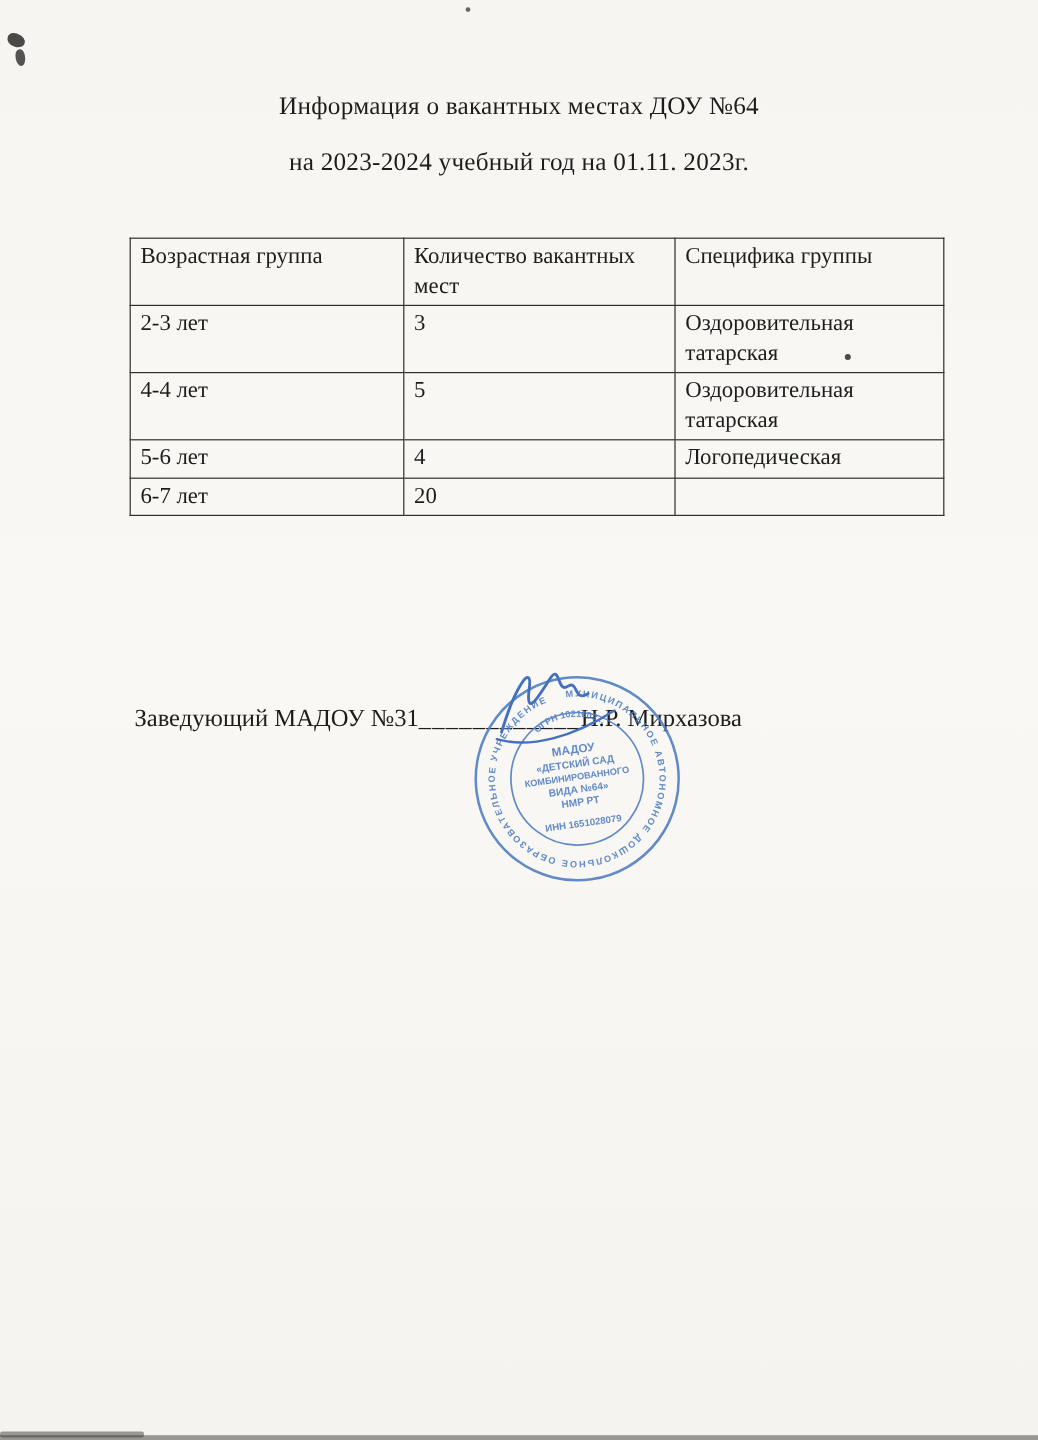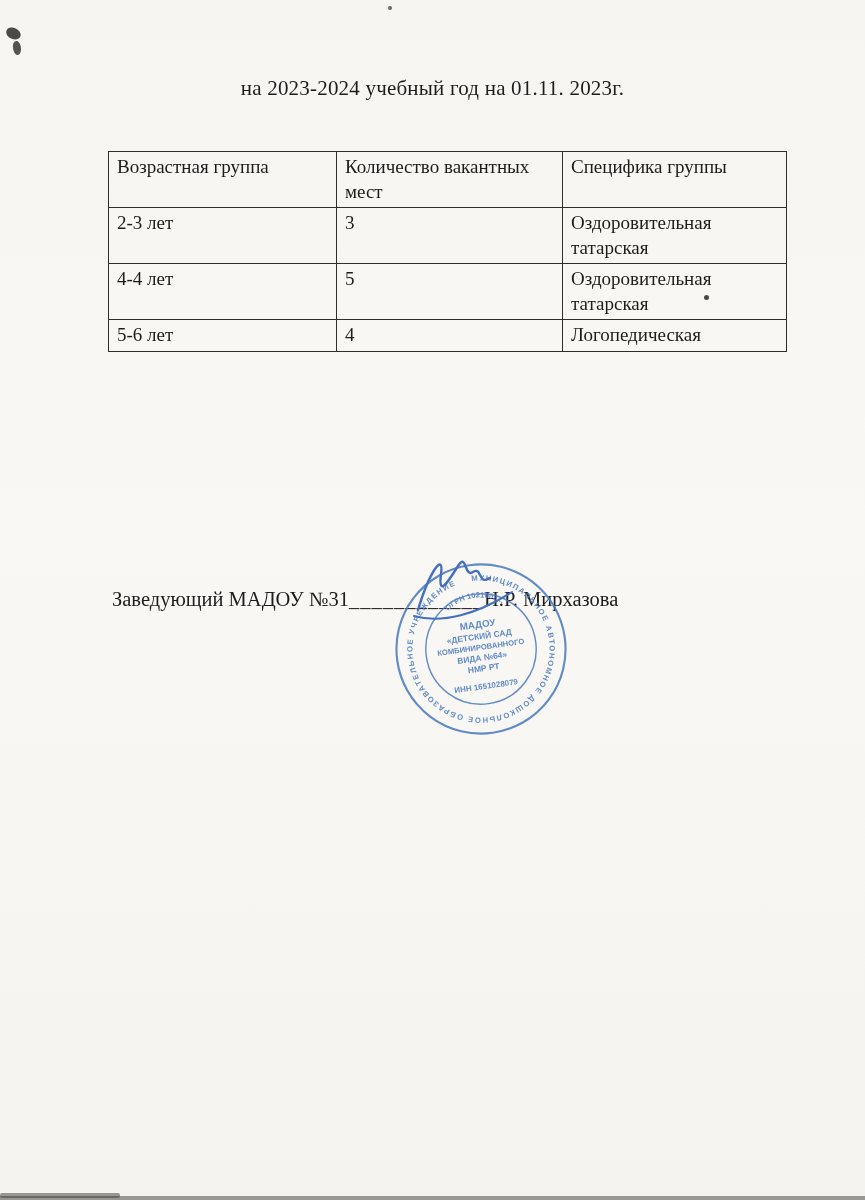--- a/index.html
+++ b/index.html
@@ -20,21 +20,21 @@
   .artifact { position: absolute; background: #2b2b2b; }
   .smudge-1 { left: 6px; top: 28px; width: 15px; height: 11px; border-radius: 45% 60% 50% 55%; opacity: .85; transform: rotate(18deg); }
   .smudge-2 { left: 13px; top: 41px; width: 8px; height: 14px; border-radius: 55% 45% 60% 50%; opacity: .8; transform: rotate(-12deg); }
   .dot-top { left: 388px; top: 6px; width: 4px; height: 4px; border-radius: 50%; opacity: .7; }
   .dot-row { left: 704px; top: 295px; width: 5px; height: 5px; border-radius: 50%; opacity: .85; }
   .edge-bottom { left: 0; bottom: 0; width: 100%; height: 4px; background: #5a5a58; opacity: .6; }
   .edge-bottom-corner { left: 0; bottom: 2px; width: 120px; height: 5px; background: #3a3a38; opacity: .5; border-radius: 2px; }
 
   .titles { padding-top: 76px; text-align: center; }
   .title-line { font-size: 21px; letter-spacing: .2px; }
-  .title-line + .title-line { margin-top: 22px; text-align: right; }
+  .title-line + .title-line { margin-top: 22px; }
 
   table.vacancies {
     margin: 50px 0 0 108px;
     width: 678px;
     border-collapse: collapse;
     table-layout: fixed;
     font-size: 19px;
   }
   table.vacancies th, table.vacancies td {
     border: 1.6px solid #2e2e2c;
@@ -95,20 +95,21 @@
 <div class="page">
 
   <div class="artifact smudge-1"></div>
   <div class="artifact smudge-2"></div>
   <div class="artifact dot-top"></div>
   <div class="artifact dot-row"></div>
   <div class="artifact edge-bottom"></div>
   <div class="artifact edge-bottom-corner"></div>
 
   <div class="titles">
+    <div class="title-line">Информация о вакантных местах ДОУ №64</div>
     <div class="title-line">на 2023-2024 учебный год на 01.11. 2023г.</div>
   </div>
 
   <table class="vacancies">
     <colgroup>
         <col class="c1">
         <col class="c2">
         <col class="c3">
       </colgroup>
     <thead>
@@ -126,20 +127,25 @@
       </tr>
       <tr>
         <td>4-4 лет</td>
         <td>5</td>
         <td>Оздоровительная татарская</td>
       </tr>
       <tr class="single">
         <td>5-6 лет</td>
         <td>4</td>
         <td>Логопедическая</td>
+      </tr>
+      <tr class="single">
+        <td>6-7 лет</td>
+        <td>20</td>
+        <td></td>
       </tr>
     </tbody>
   </table>
 
   <div class="signature-row"><span>Заведующий МАДОУ №31</span><span class="u">____________</span><span>Н.Р. Мирхазова</span></div>
 
   <div class="stamp">
     <svg viewBox="0 0 200 200" xmlns="http://www.w3.org/2000/svg">
       <defs>
         <path id="ringPath" d="M 100,23 A 77,77 0 1 1 99.9,23"></path>

